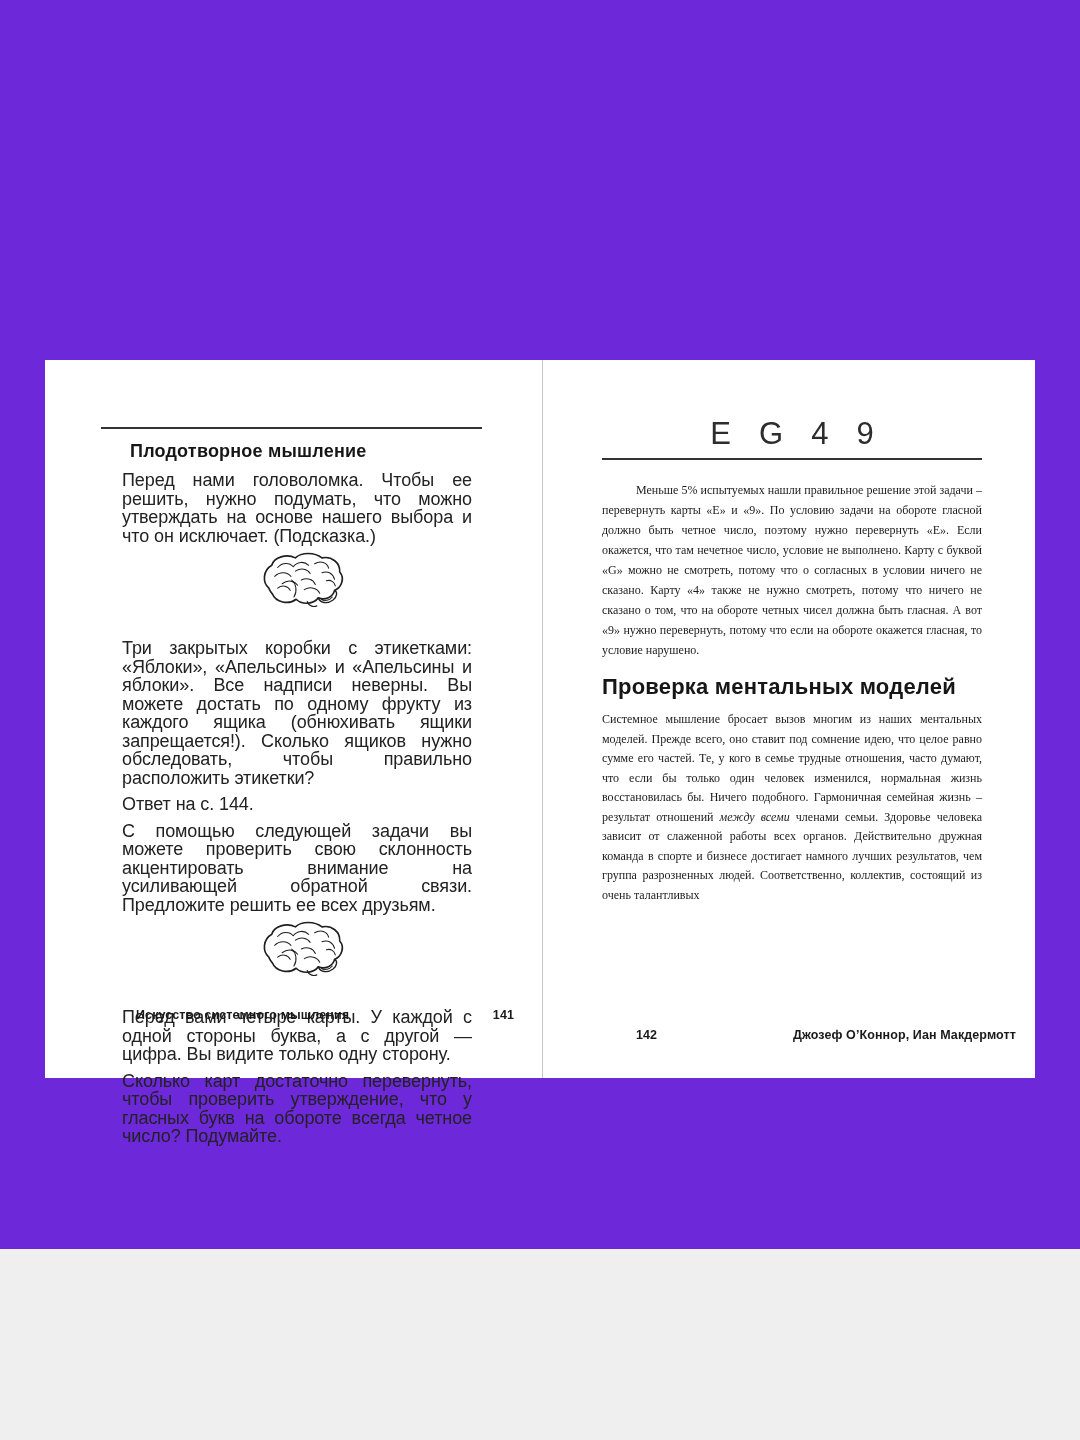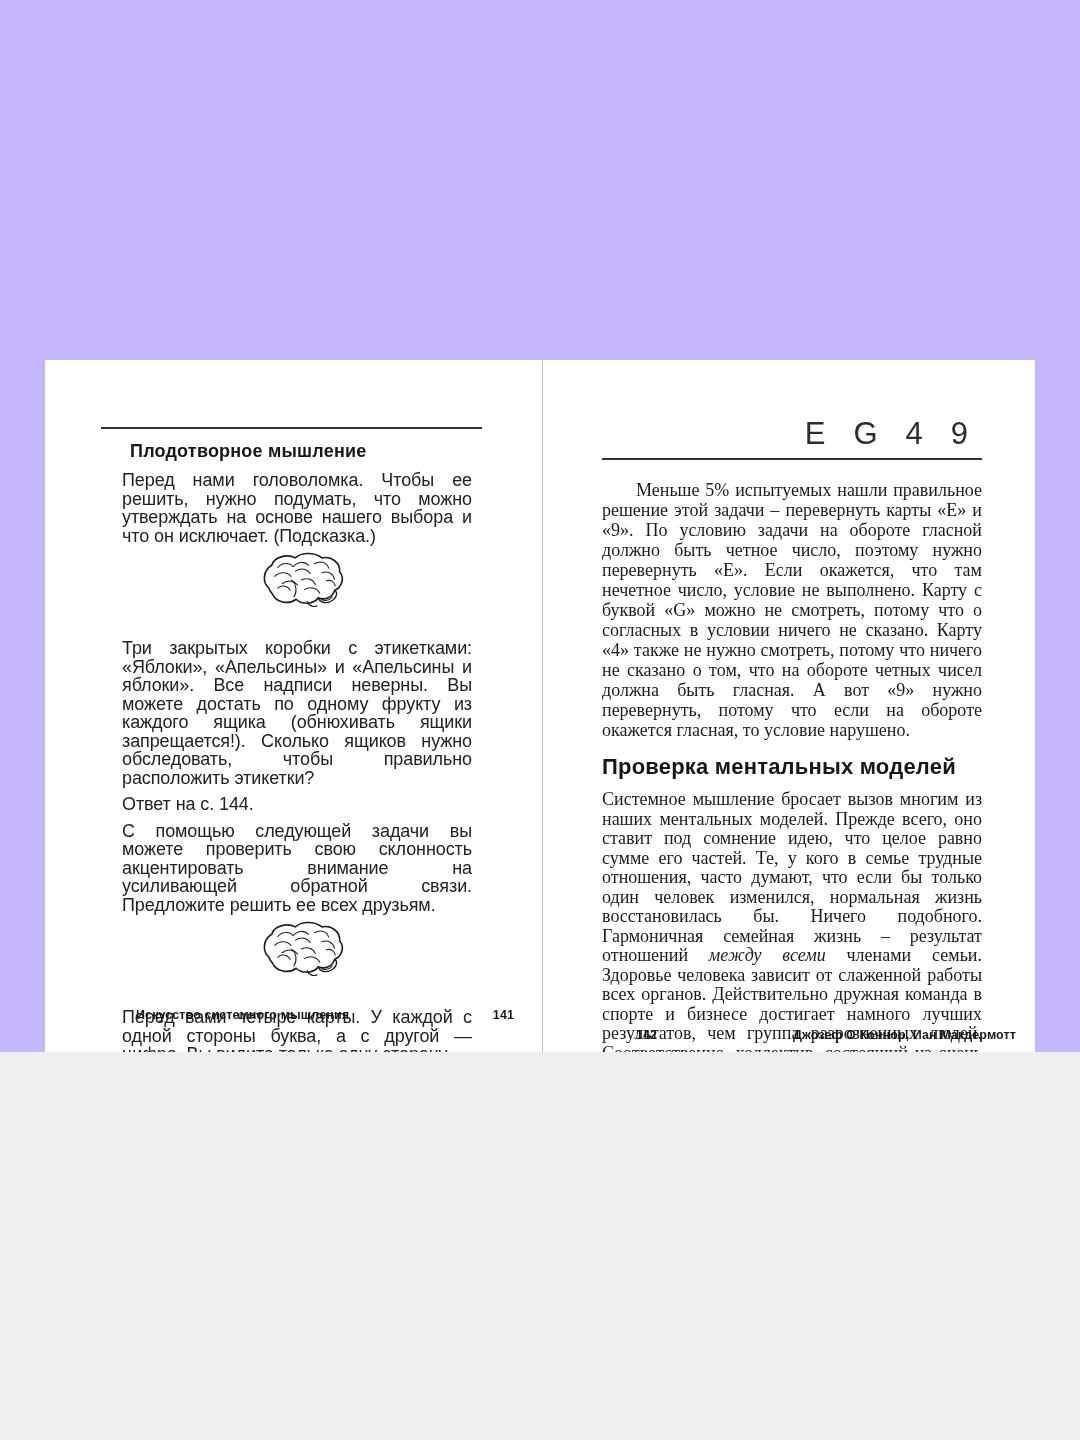--- a/index.html
+++ b/index.html
@@ -1,19 +1,19 @@
 <!DOCTYPE html>
 <html lang="ru"><head>
 <meta charset="utf-8">
 <style>
   html, body { margin: 0; padding: 0; background: #efefef; }
   .canvas {
     position: relative;
-    width: 1080px; height: 1052px;
-    background: #c4b5fd;
+    width: 1080px; height: 1249px;
+    background: #6d28d9;
     overflow: hidden;
     font-family: "Liberation Sans", sans-serif;
     color: #1d1d1d;
   }
   .spread {
     position: absolute;
     left: 45px; top: 360px;
     width: 990px; height: 718px;
     background: #ffffff;
   }
@@ -61,30 +61,30 @@
   }
   .footer-left { left: 57px; top: 648px; width: 378px; }
   .footer-right { left: 557px; top: 648px; width: 380px; margin-top: 20px; }
   
   .right-block {
     position: absolute;
     left: 557px; top: 58px;
     width: 380px;
   }
   .cards-row {
-    text-align: right;
+    text-align: center;
     font-size: 31px; line-height: 31px;
     font-weight: 300;
     color: #2d2d2d;
   }
   .card-letter { margin: 0 14px; }
   .cards-rule { border: 0; border-top: 2px solid #333; margin: 9px 0 0 0; }
   .rp {
     font-family: "Liberation Serif", serif;
-    font-size: 18px; line-height: 20px;
+    font-size: 12px; line-height: 20px;
     text-align: justify;
     color: #1b1b1b;
   }
   .rp1 { margin: 20px 0 0 0; text-indent: 34px; }
   .rp2 { margin: 13px 0 0 0; line-height: 19.5px; }
   .right-heading {
     margin: 16px 0 0 0;
     font-size: 22px; line-height: 21px;
     font-weight: bold; color: #161616;
     font-family: "Liberation Sans", sans-serif;

